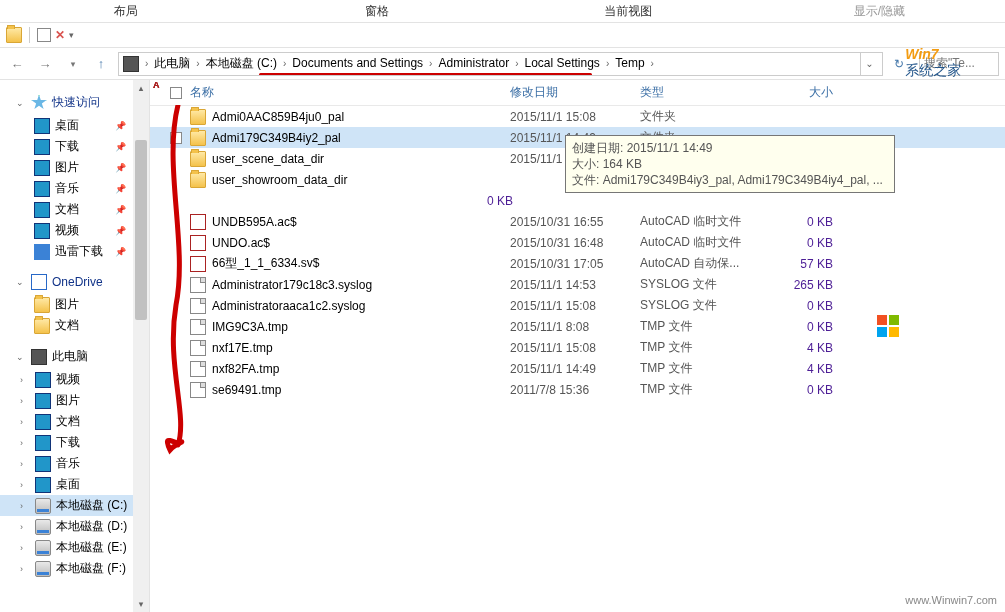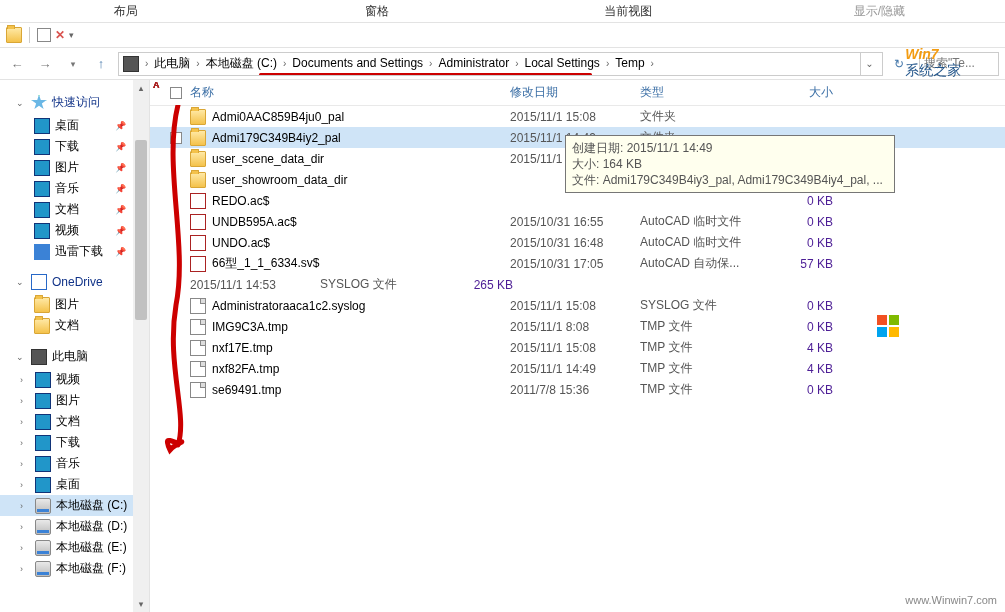--- a/index.html
+++ b/index.html
@@ -306,24 +306,20 @@
           <div class="nm">
             <span class="ico ico-folder"></span>
             <span>user_showroom_data_dir</span>
           </div>
           <div class="dt"></div>
           <div class="tp"></div>
           <div class="sz"></div>
         </div>
         <div class="row">
           <div class="chk"></div>
-          <div class="nm">
-            <span class="ico ico-acad"></span>
-            <span>REDO.ac$</span>
-          </div>
           <div class="dt"></div>
           <div class="tp"></div>
           <div class="sz">0 KB</div>
         </div>
         <div class="row">
           <div class="chk"></div>
           <div class="nm">
             <span class="ico ico-acad"></span>
             <span>UNDB595A.ac$</span>
           </div>
@@ -346,20 +342,24 @@
           <div class="nm">
             <span class="ico ico-acad"></span>
             <span>66型_1_1_6334.sv$</span>
           </div>
           <div class="dt">2015/10/31 17:05</div>
           <div class="tp">AutoCAD 自动保...</div>
           <div class="sz">57 KB</div>
         </div>
         <div class="row">
           <div class="chk"></div>
+          <div class="nm">
+            <span class="ico ico-file"></span>
+            <span>Administrator179c18c3.syslog</span>
+          </div>
           <div class="dt">2015/11/1 14:53</div>
           <div class="tp">SYSLOG 文件</div>
           <div class="sz">265 KB</div>
         </div>
         <div class="row">
           <div class="chk"></div>
           <div class="nm">
             <span class="ico ico-file"></span>
             <span>Administratoraaca1c2.syslog</span>
           </div>

